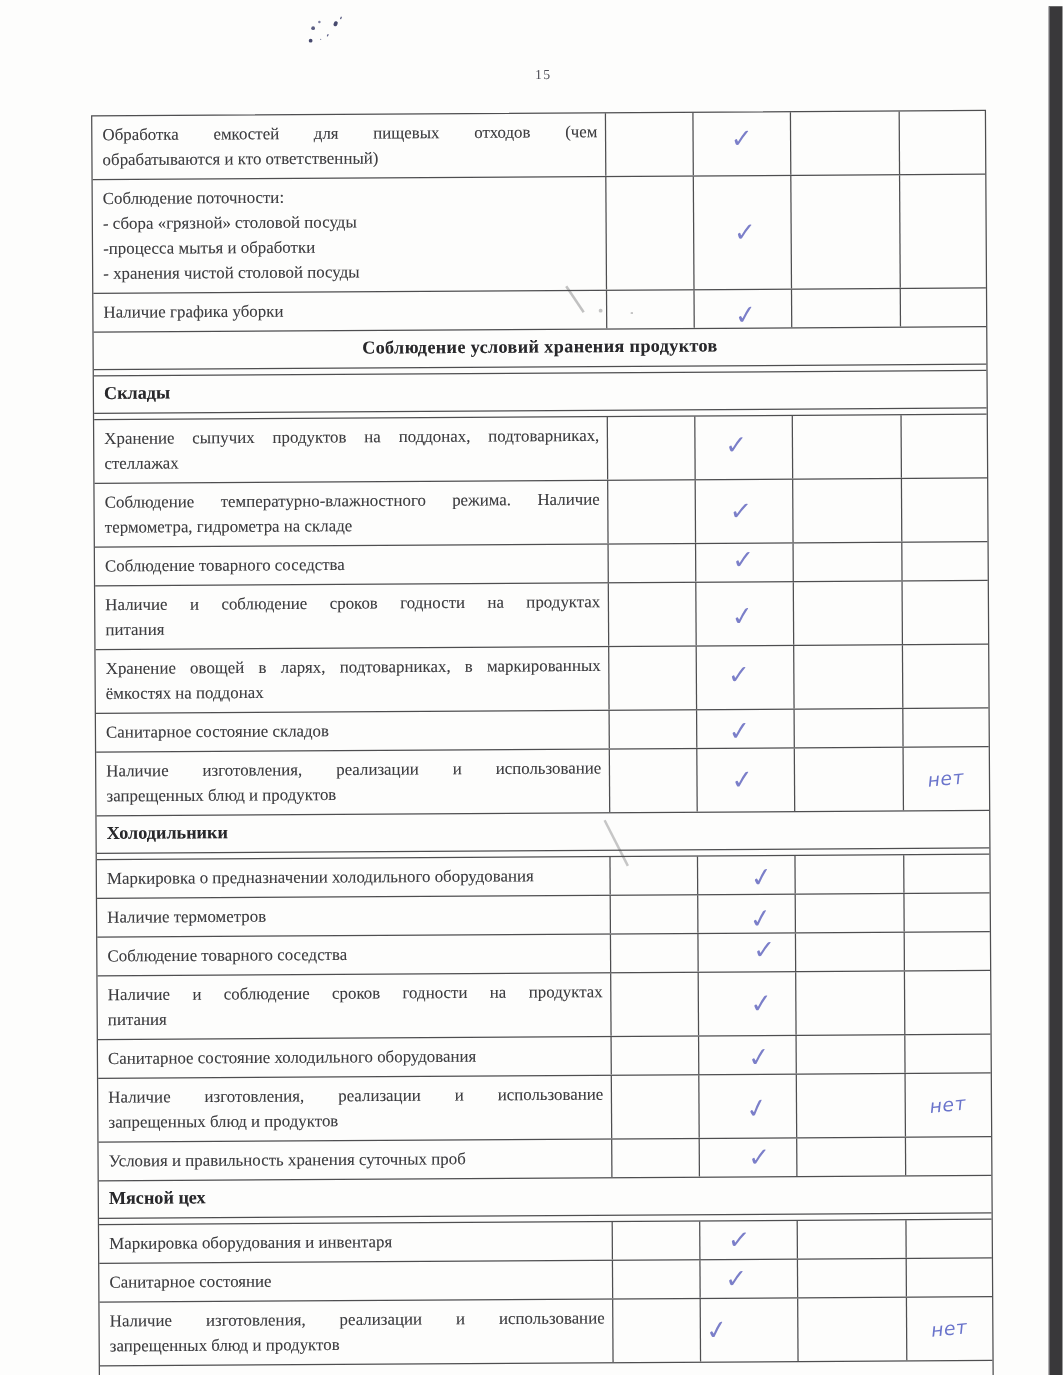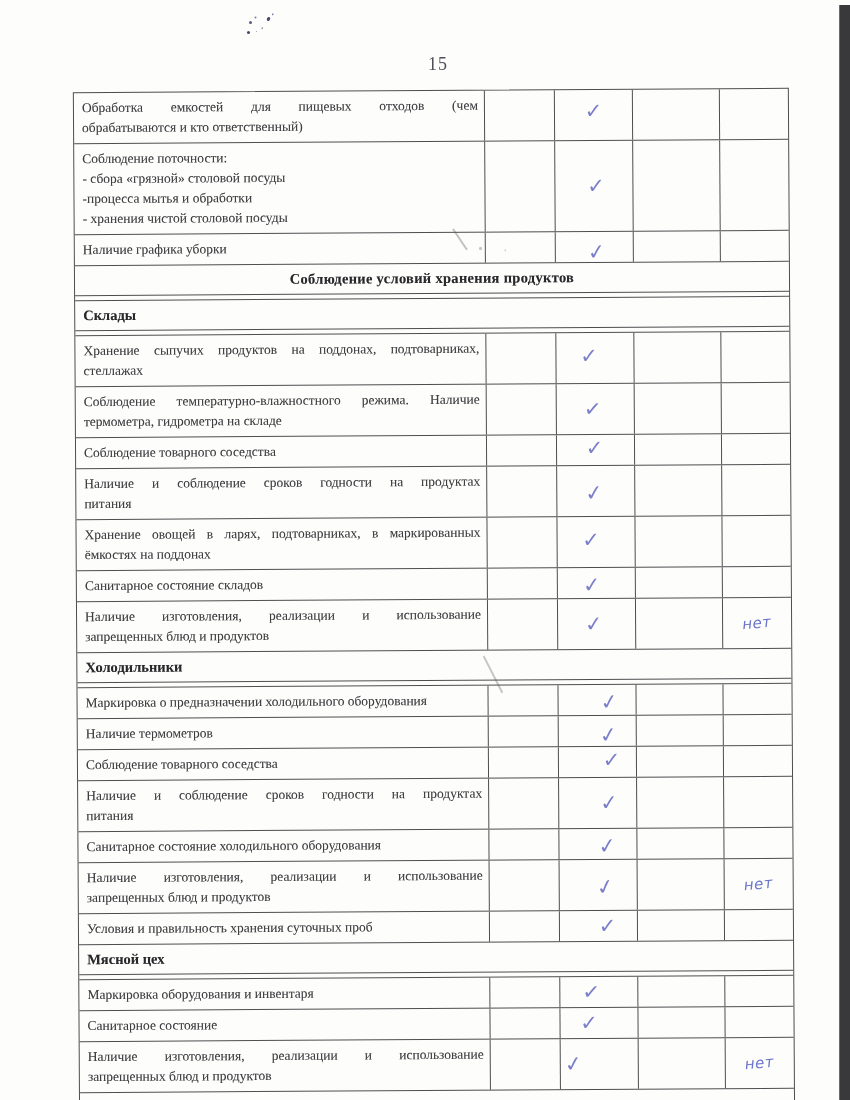--- a/index.html
+++ b/index.html
@@ -1,19 +1,19 @@
 <!DOCTYPE html>
 <html><head>
 <meta charset="utf-8">
 <style>
   html,body{margin:0;padding:0;}
   body{width:850px;height:1100px;background:#ffffff;font-family:"Liberation Serif", serif;}
   .page{position:relative;width:850px;height:1100px;background:#fdfdfc;overflow:hidden;}
 
-  .page-number{position:absolute;left:428px;top:54px;font-size:18px;color:#4f4f57;letter-spacing:1px;}
+  .page-number{position:absolute;left:428px;top:54px;font-size:11px;color:#4f4f57;letter-spacing:1px;}
 
   
   .scan-edge{position:absolute;left:839px;top:5px;width:11px;height:1095px;background:#39383a;border-left:1px solid #6b6a6e;}
 
   
   .speck{position:absolute;border-radius:50%;}
   .speck-a{left:249px;top:21px;width:3px;height:3px;background:#5a5d82;
            box-shadow:5px -5px 0 -0.5px #7b7da0, -2px 10px 0 0 #474a6e, 6px 9px 0 -1px #8d8fae;}
   .speck-b{left:267px;top:17px;width:3px;height:4px;background:#474a6e;transform:rotate(24deg);border-radius:40%;
            box-shadow:2px -6px 0 -1px #5a5d82, -2px 11px 0 -1px #62648a;}

